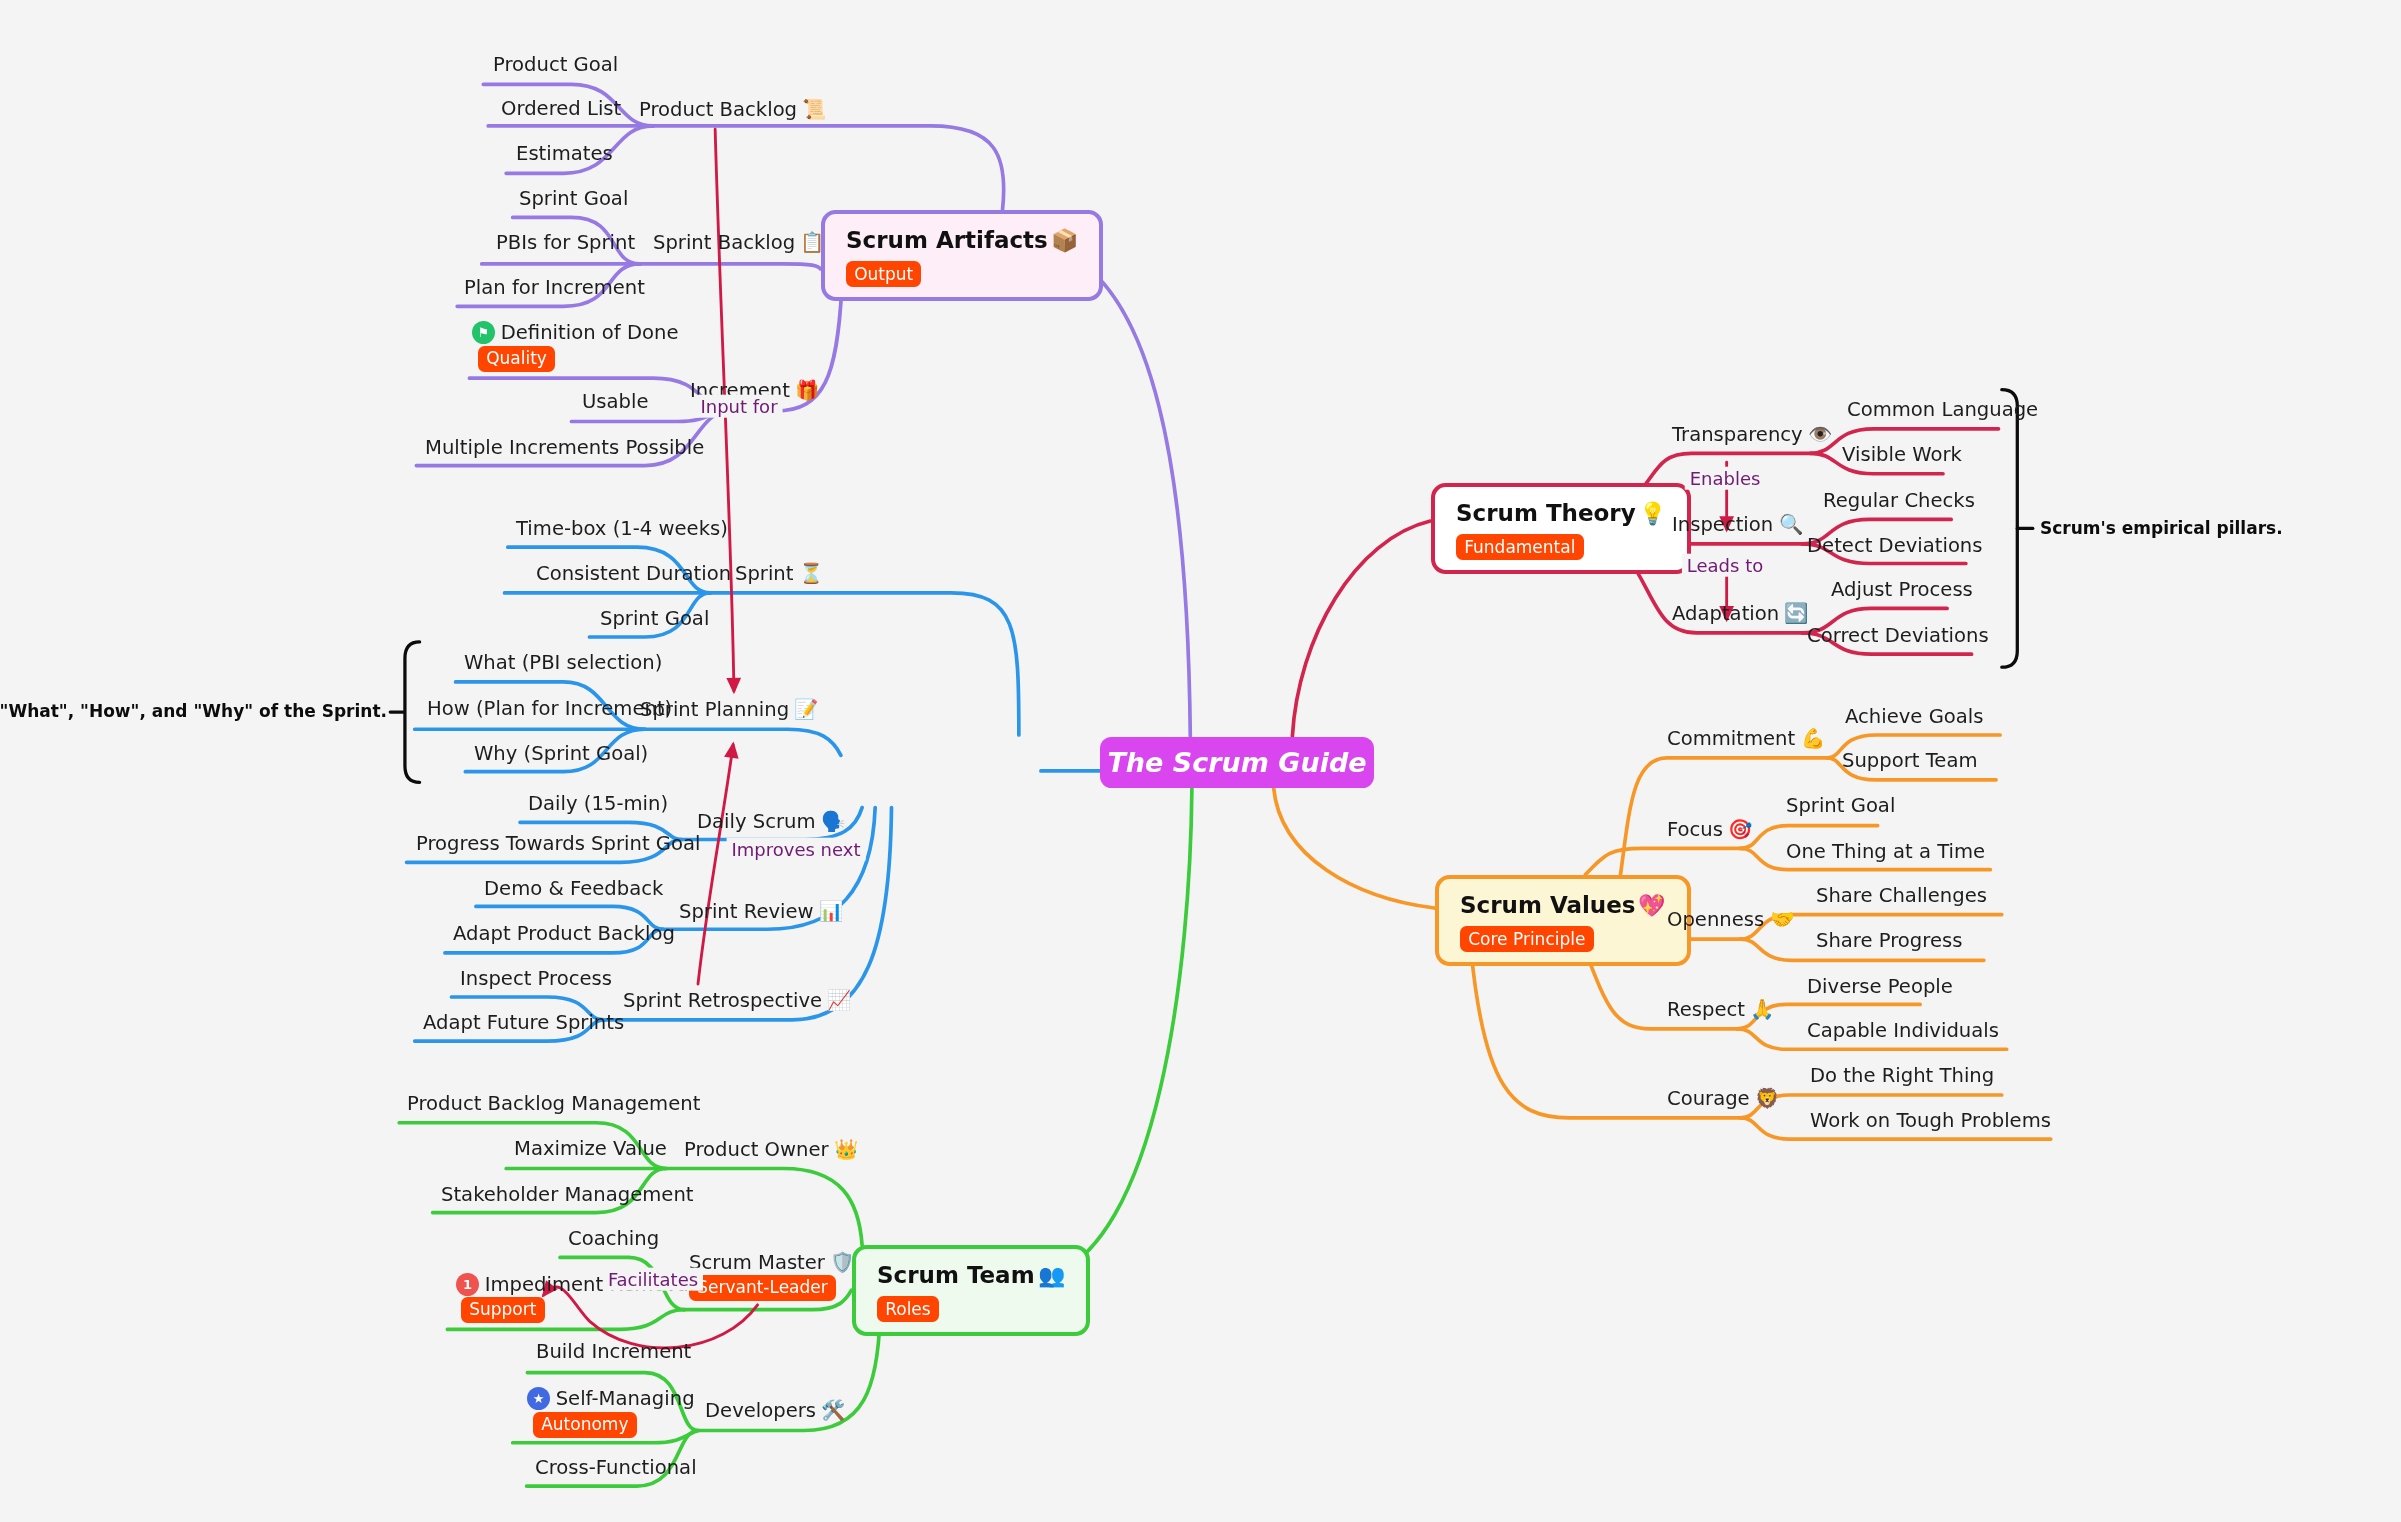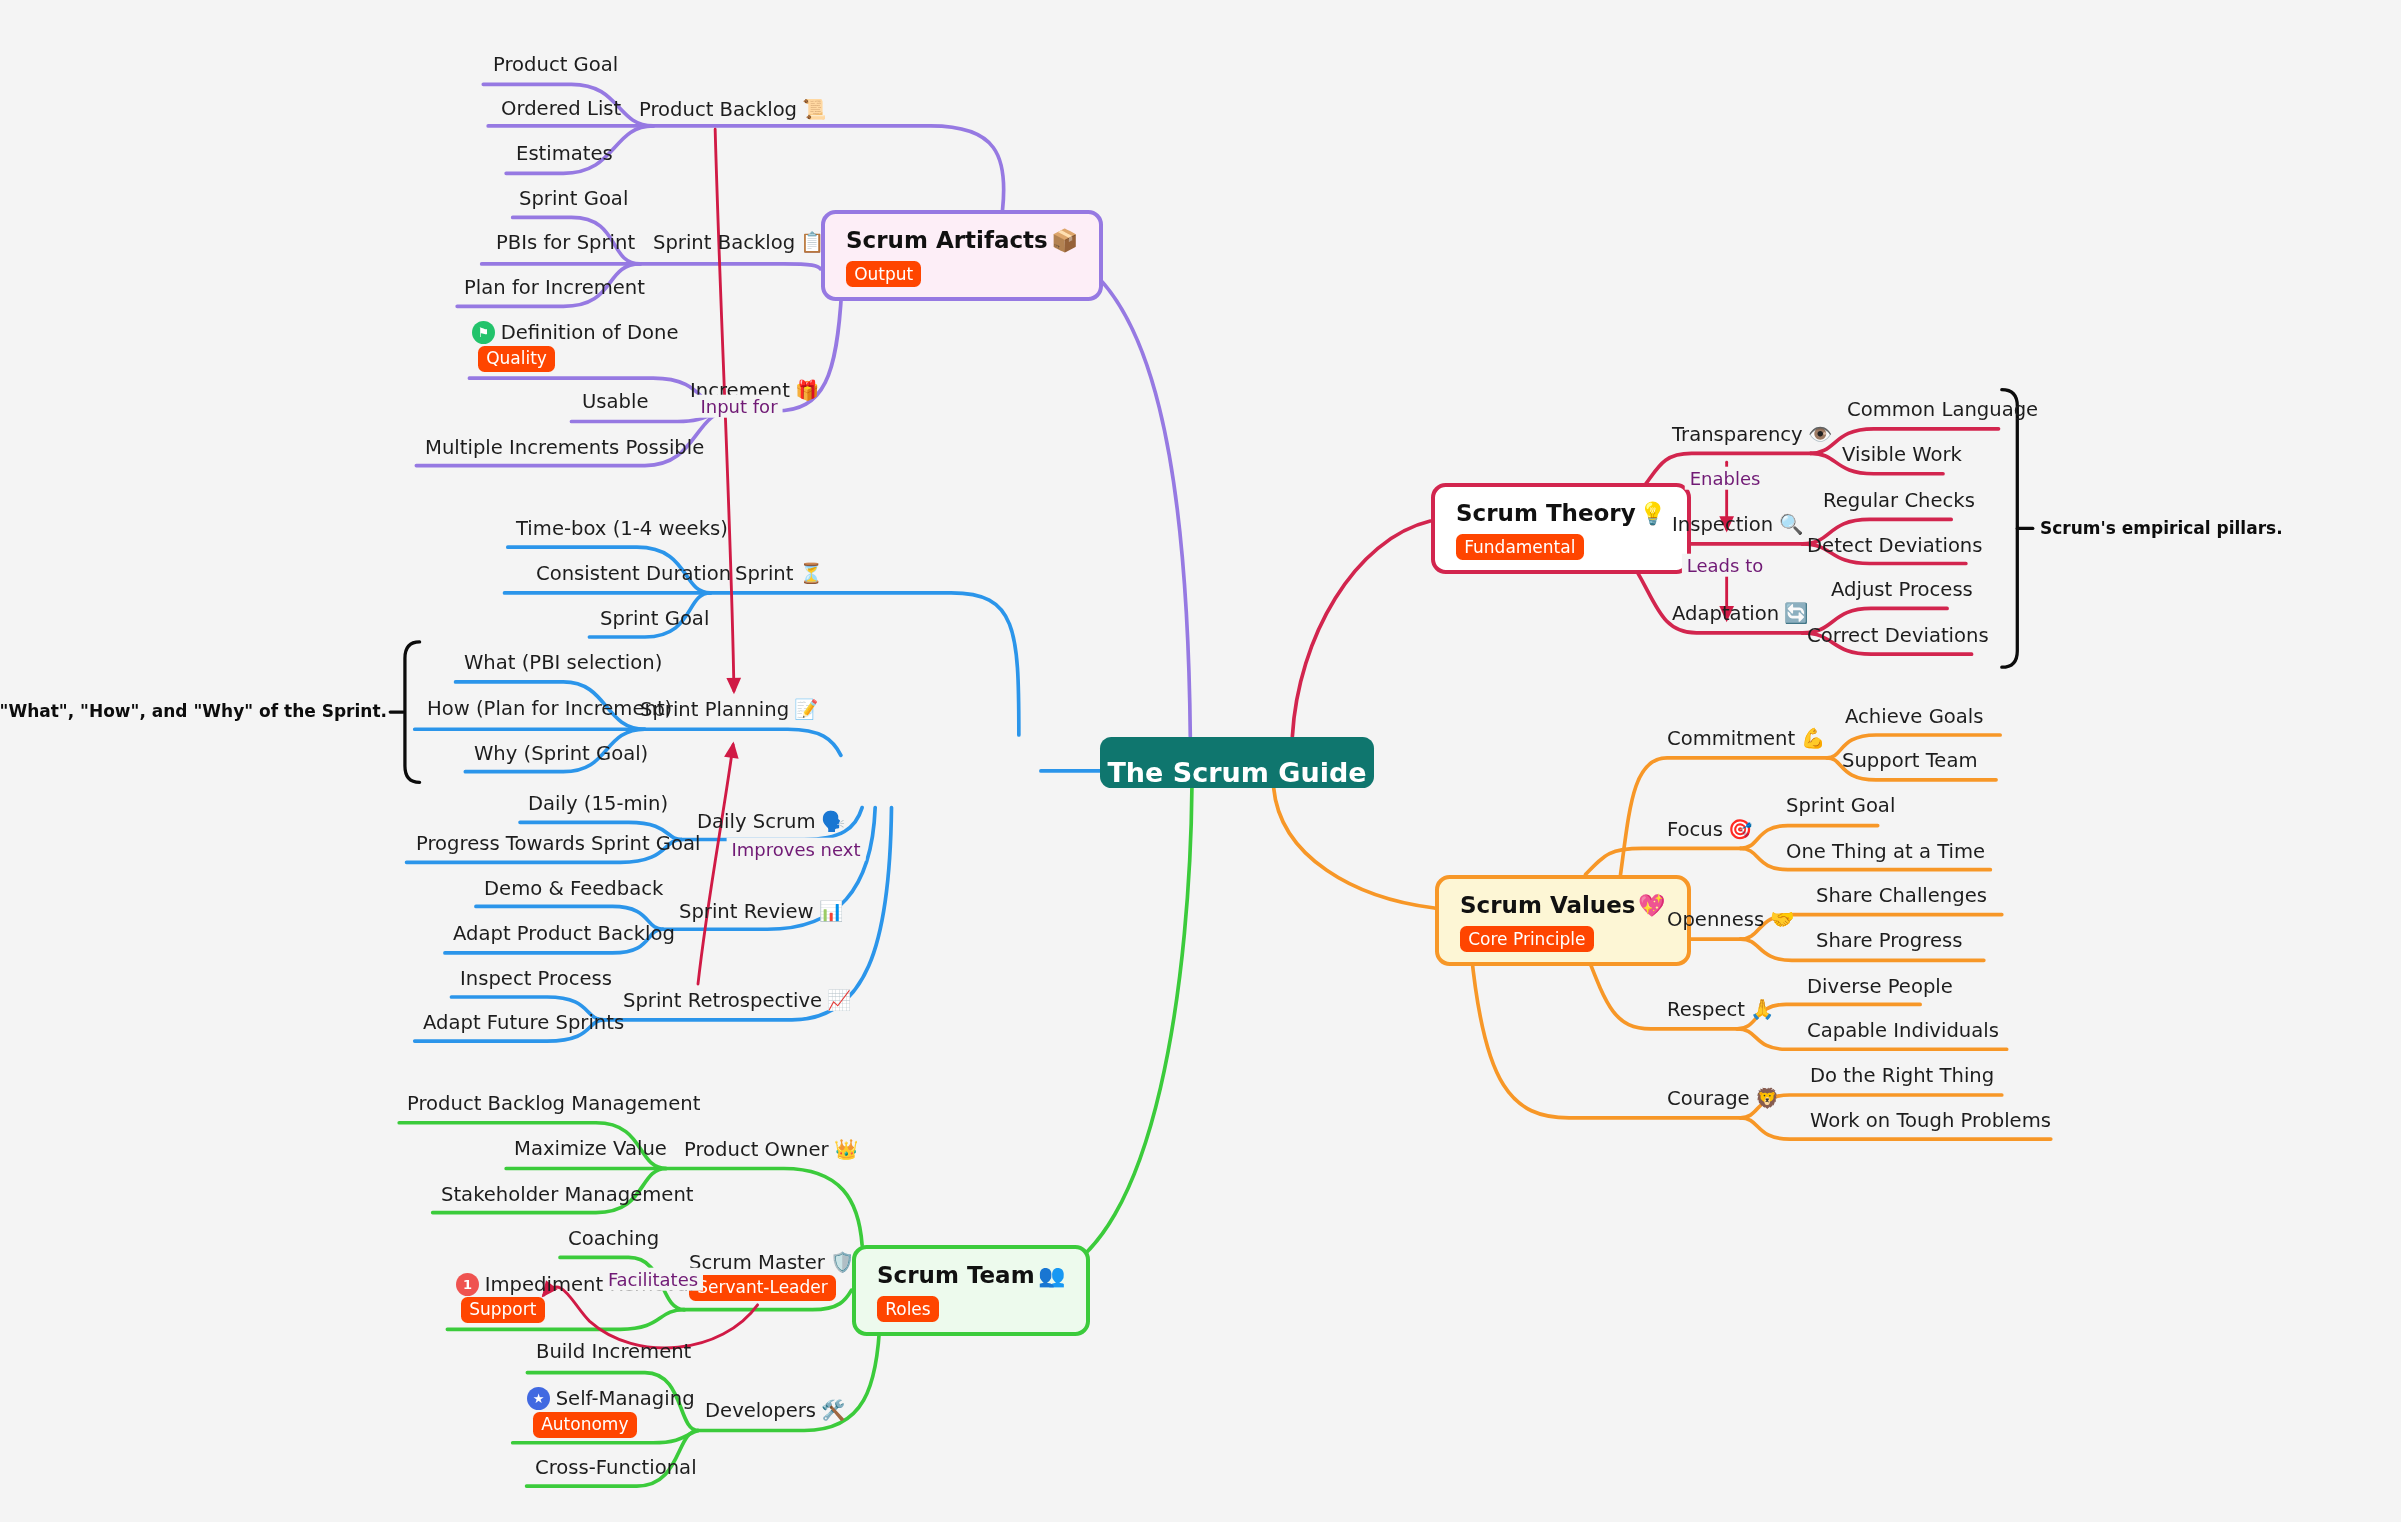--- a/index.html
+++ b/index.html
@@ -2,21 +2,21 @@
 <html style="font-size:13px"><head>
 <meta charset="utf-8">
 <style>
   html,body{margin:0;padding:0;}
   body{width:2401px;height:1523px;background:#f4f4f4;font-family:"DejaVu Sans","Liberation Sans",sans-serif;overflow:hidden;}
   #canvas{position:relative;width:2401px;height:1523px;background:#f4f4f4;}
   #edges{position:absolute;left:0;top:0;}
   .box{position:absolute;box-sizing:border-box;border:4.1px solid #999;border-radius:14.7px;background:#fff;padding:13px 21px 9.8px 21px;}
   .box .ttl{font-size:23px;font-weight:bold;color:#111;white-space:nowrap;}
   .box .emj{font-size:22px;margin-left:3.3px;}
-  .box.root{background:#0f766e;border:none;border-radius:11.4px;display:flex;align-items:flex-end;justify-content:center;padding:0;}
+  .box.root{background:#d946ef;border:none;border-radius:11.4px;display:flex;align-items:center;justify-content:center;padding:0;font-style:italic;}
   .box.root .ttl{color:#fff;font-size:27px;}
   .badge{display:inline-block;background:#ff4500;color:#fff;font-size:17px;padding:2.4px 8.2px 3.3px 8.2px;border-radius:6.5px;white-space:nowrap;}
   .box .badge{margin-top:8.2px;text-align:center;}
   .lbl{position:absolute;display:flex;align-items:center;gap:5.7px;height:28px;white-space:nowrap;}
   .lbl .txt{font-size:19.6px;color:#1d1d1d;}
   .lbl .emj{font-size:19.6px;}
   .dot{display:inline-block;width:23px;height:23px;border-radius:50%;color:#fff;font-size:13px;line-height:23px;text-align:center;font-weight:bold;flex:0 0 auto;}
   .fbadge{position:absolute;}
   .elbl{position:absolute;transform:translate(-50%,-50%);font-size:18px;color:#701a75;background:#f4f4f4;padding:0.8px 4.9px;white-space:nowrap;}
   .annot{position:absolute;font-size:17px;font-weight:bold;color:#0c0c0c;white-space:nowrap;transform:translateY(-50%);}

